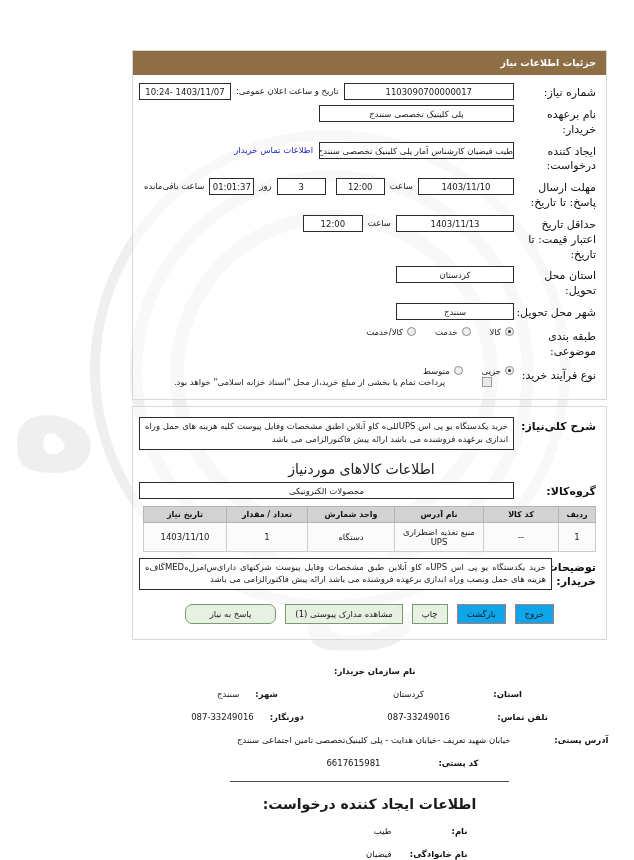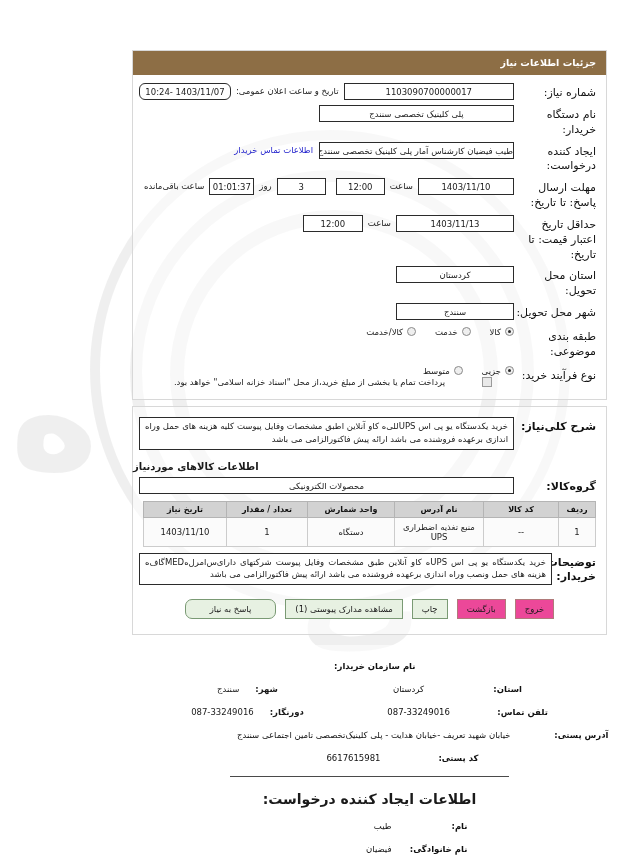--- a/index.html
+++ b/index.html
@@ -107,21 +107,21 @@
     overflow: hidden;
     white-space: nowrap;
   }
   .fld.w-big   { width: 195px; }
   .fld.w-mid   { width: 195px; }
   .fld.w-date  { width: 118px; }
   .fld.w-time  { width: 60px; }
   .fld.w-days  { width: 60px; }
   .fld.w-clock { width: 55px; }
   .fld.w-prov  { width: 118px; }
-  .fld.w-pub   { width: 105px; border-radius: 6px; }
+  .fld.w-pub   { width: 105px; }
 
   .inline-lbl {
     font-size: 8.5px;
     padding: 3px 5px 0 5px;
     white-space: nowrap;
   }
   .link {
     color: #2222cc;
     font-size: 8.5px;
     padding: 3px 6px 0 6px;
@@ -175,23 +175,23 @@
     min-height: 30px;
     font-size: 8.5px;
     line-height: 1.5;
     padding: 2px 5px 3px 5px;
     text-align: justify;
     box-sizing: border-box;
   }
   .bigbox.wide { width: 545px; }
 
   .sub-title {
-    font-weight: bold;
-    font-size: 10px;
-    text-align: left;
+    font-weight: normal;
+    font-size: 14px;
+    text-align: center;
     padding: 7px 8px 5px 0;
     margin-right: 8px;
   }
 
   
   .tbl-wrap { padding: 2px 10px 0 10px; }
   table.goods {
     width: 100%;
     border-collapse: collapse;
     font-size: 8.5px;
@@ -230,21 +230,21 @@
     border: 1px solid #7d7d7d;
     font-size: 8.5px;
     padding: 3px 9px;
     cursor: pointer;
     white-space: nowrap;
     box-sizing: border-box;
     text-align: center;
     line-height: 12px;
   }
   .btn.green { background: #e7f1e2; border-color: #7a9a74; }
-  .btn.pink  { background: #ec4899; border-color: #b07a7a; }
+  .btn.pink  { background: #0ea5e9; border-color: #b07a7a; }
 
   
   .contact-body {
     padding: 16px 18px 10px 18px;
     background: rgba(255,255,255,0.55);
   }
   .crow {
     display: flex;
     align-items: baseline;
     margin-bottom: 13px;
@@ -305,21 +305,21 @@
     <div class="panel">
 
       <div class="frow">
         <div class="lbl">شماره نیاز:</div>
         <div class="fld w-big">1103090700000017</div>
         <div class="inline-lbl">تاریخ و ساعت اعلان عمومی:</div>
         <div class="fld w-pub">1403/11/07 -10:24</div>
       </div>
 
       <div class="frow">
-        <div class="lbl">نام دستگاه خریدار:</div>
+        <div class="lbl">نام برعهده خریدار:</div>
         <div class="fld w-mid">پلی  کلینیک  تخصصی  سنندج</div>
       </div>
 
       <div class="frow">
         <div class="lbl">ایجاد کننده درخواست:</div>
         <div class="fld w-mid">طیب  فیضیان کارشناس آمار پلی  کلینیک  تخصصی  سنندج</div>
         <a class="link">اطلاعات تماس خریدار</a>
       </div>
 
       <div class="frow">

